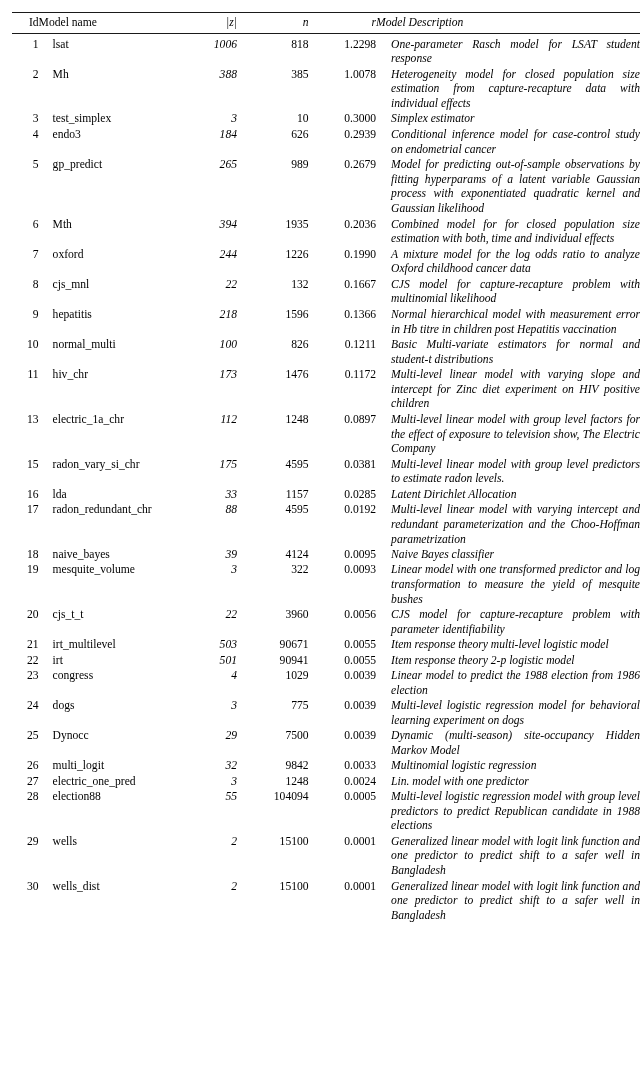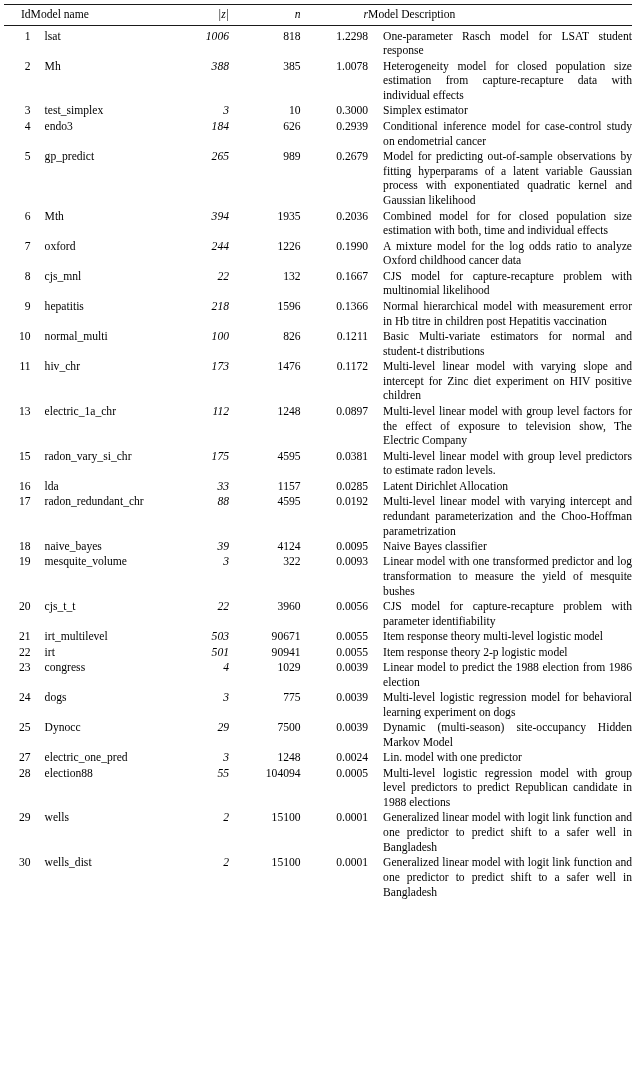--- a/index.html
+++ b/index.html
@@ -17,21 +17,21 @@
     -webkit-font-smoothing: antialiased;
   }
   #table-wrap {
     position: relative;
     width: 640px;
     padding: 0;
   }
   table.model-table {
     border-collapse: collapse;
     width: 628px;
-    margin: 4px;
+    margin: 12px;
     table-layout: fixed;
     font-size: 11.6px;
     line-height: 14.75px;
   }
   
   table.model-table thead tr.head-row > th {
     border-top: 1.1px solid #1a1a1a;
     border-bottom: 0.7px solid #1a1a1a;
     padding: 2.5px 0 2.8px 0;
     font-weight: normal;
@@ -43,21 +43,21 @@
   td, th {
     padding: 0;
     vertical-align: top;
   }
   .c-id      { width: 26px;  text-align: right;  padding-right: 0px; }
   .c-name    { width: 132px; text-align: left;   padding-left: 14px; }
   .c-z       { width: 62px;  text-align: right;  padding-right: 0px; font-style: italic; }
   .c-n       { width: 70px;  text-align: right;  padding-right: 0px; }
   .c-r       { width: 66px;  text-align: right;  padding-right: 0px; }
   .c-desc    { width: 258px; text-align: justify; text-align-last: left;
-               padding-left: 15px; hyphens: auto;
+               padding-left: 15px; hyphens: auto; font-style: italic;
                -webkit-hyphens: auto; -ms-hyphens: auto; }
   th.c-desc  { text-align: left; }
 
   .math {
     font-family: "Liberation Serif", "DejaVu Serif", serif;
     font-style: italic;
   }
 
   tbody td { padding-bottom: 0px; }
   tbody tr > td { padding-top: 0.6px; }
@@ -264,20 +264,28 @@
         </tr>
         <tr>
           <td class="c-id">25</td>
           <td class="c-name">Dynocc</td>
           <td class="c-z">29</td>
           <td class="c-n">7500</td>
           <td class="c-r">0.0039</td>
           <td class="c-desc">Dynamic (multi-season) site-occupancy Hidden Markov Model</td>
         </tr>
         <tr>
+          <td class="c-id">26</td>
+          <td class="c-name">multi_logit</td>
+          <td class="c-z">32</td>
+          <td class="c-n">9842</td>
+          <td class="c-r">0.0033</td>
+          <td class="c-desc">Multinomial logistic regression</td>
+        </tr>
+        <tr>
           <td class="c-id">27</td>
           <td class="c-name">electric_one_pred</td>
           <td class="c-z">3</td>
           <td class="c-n">1248</td>
           <td class="c-r">0.0024</td>
           <td class="c-desc">Lin. model with one predictor</td>
         </tr>
         <tr>
           <td class="c-id">28</td>
           <td class="c-name">election88</td>

